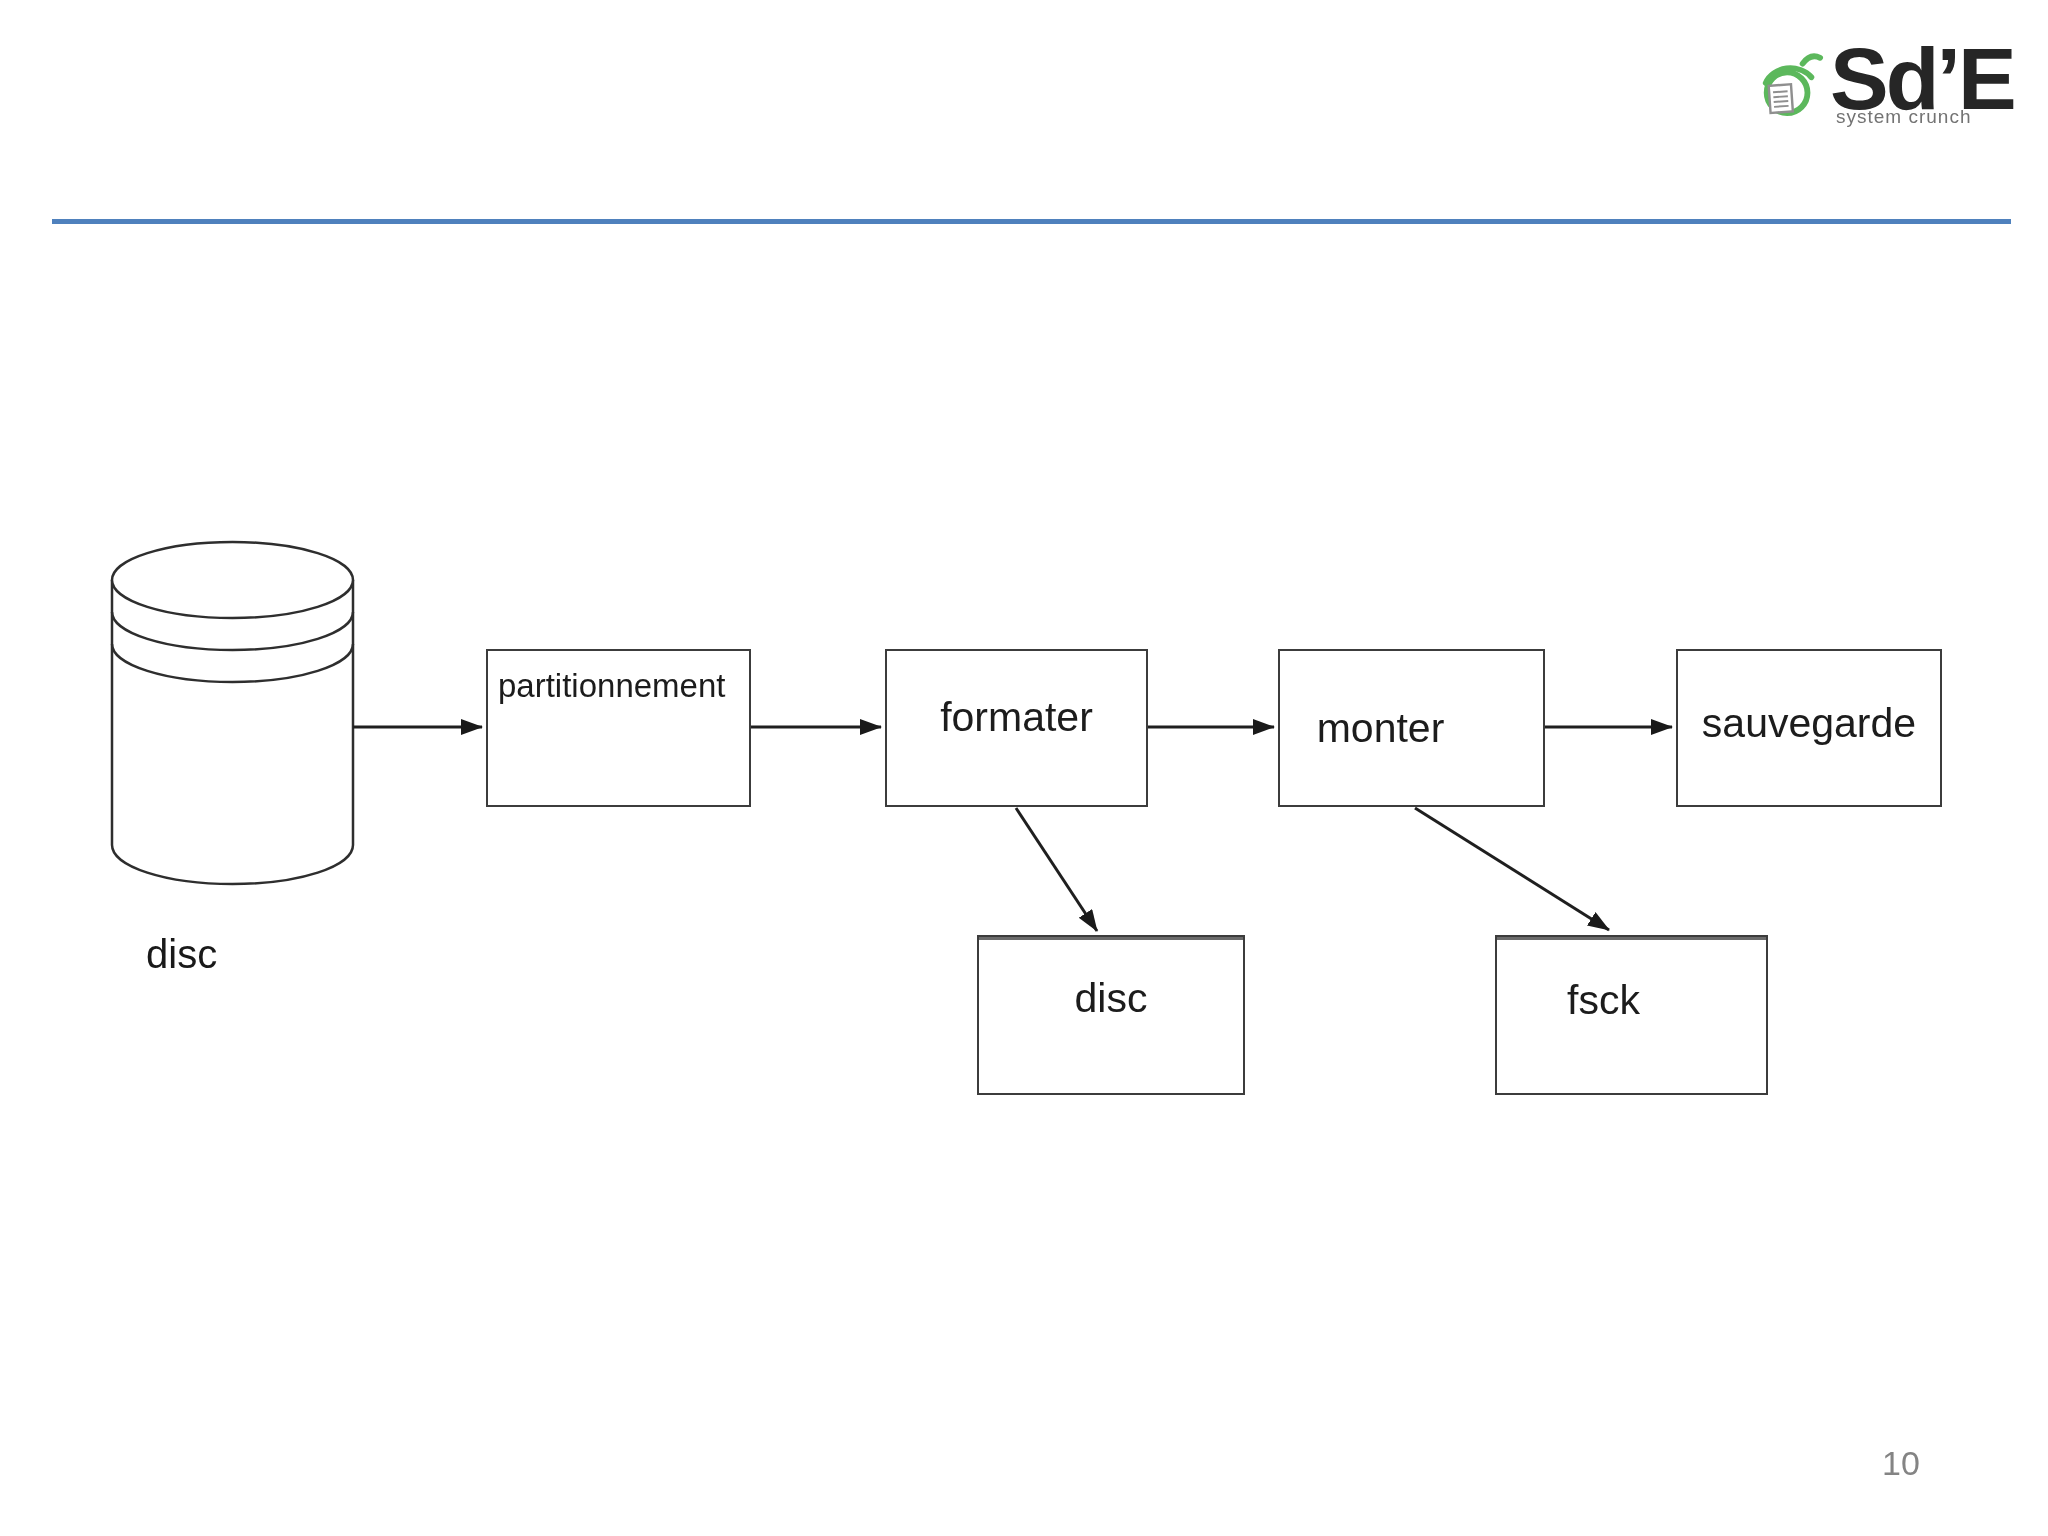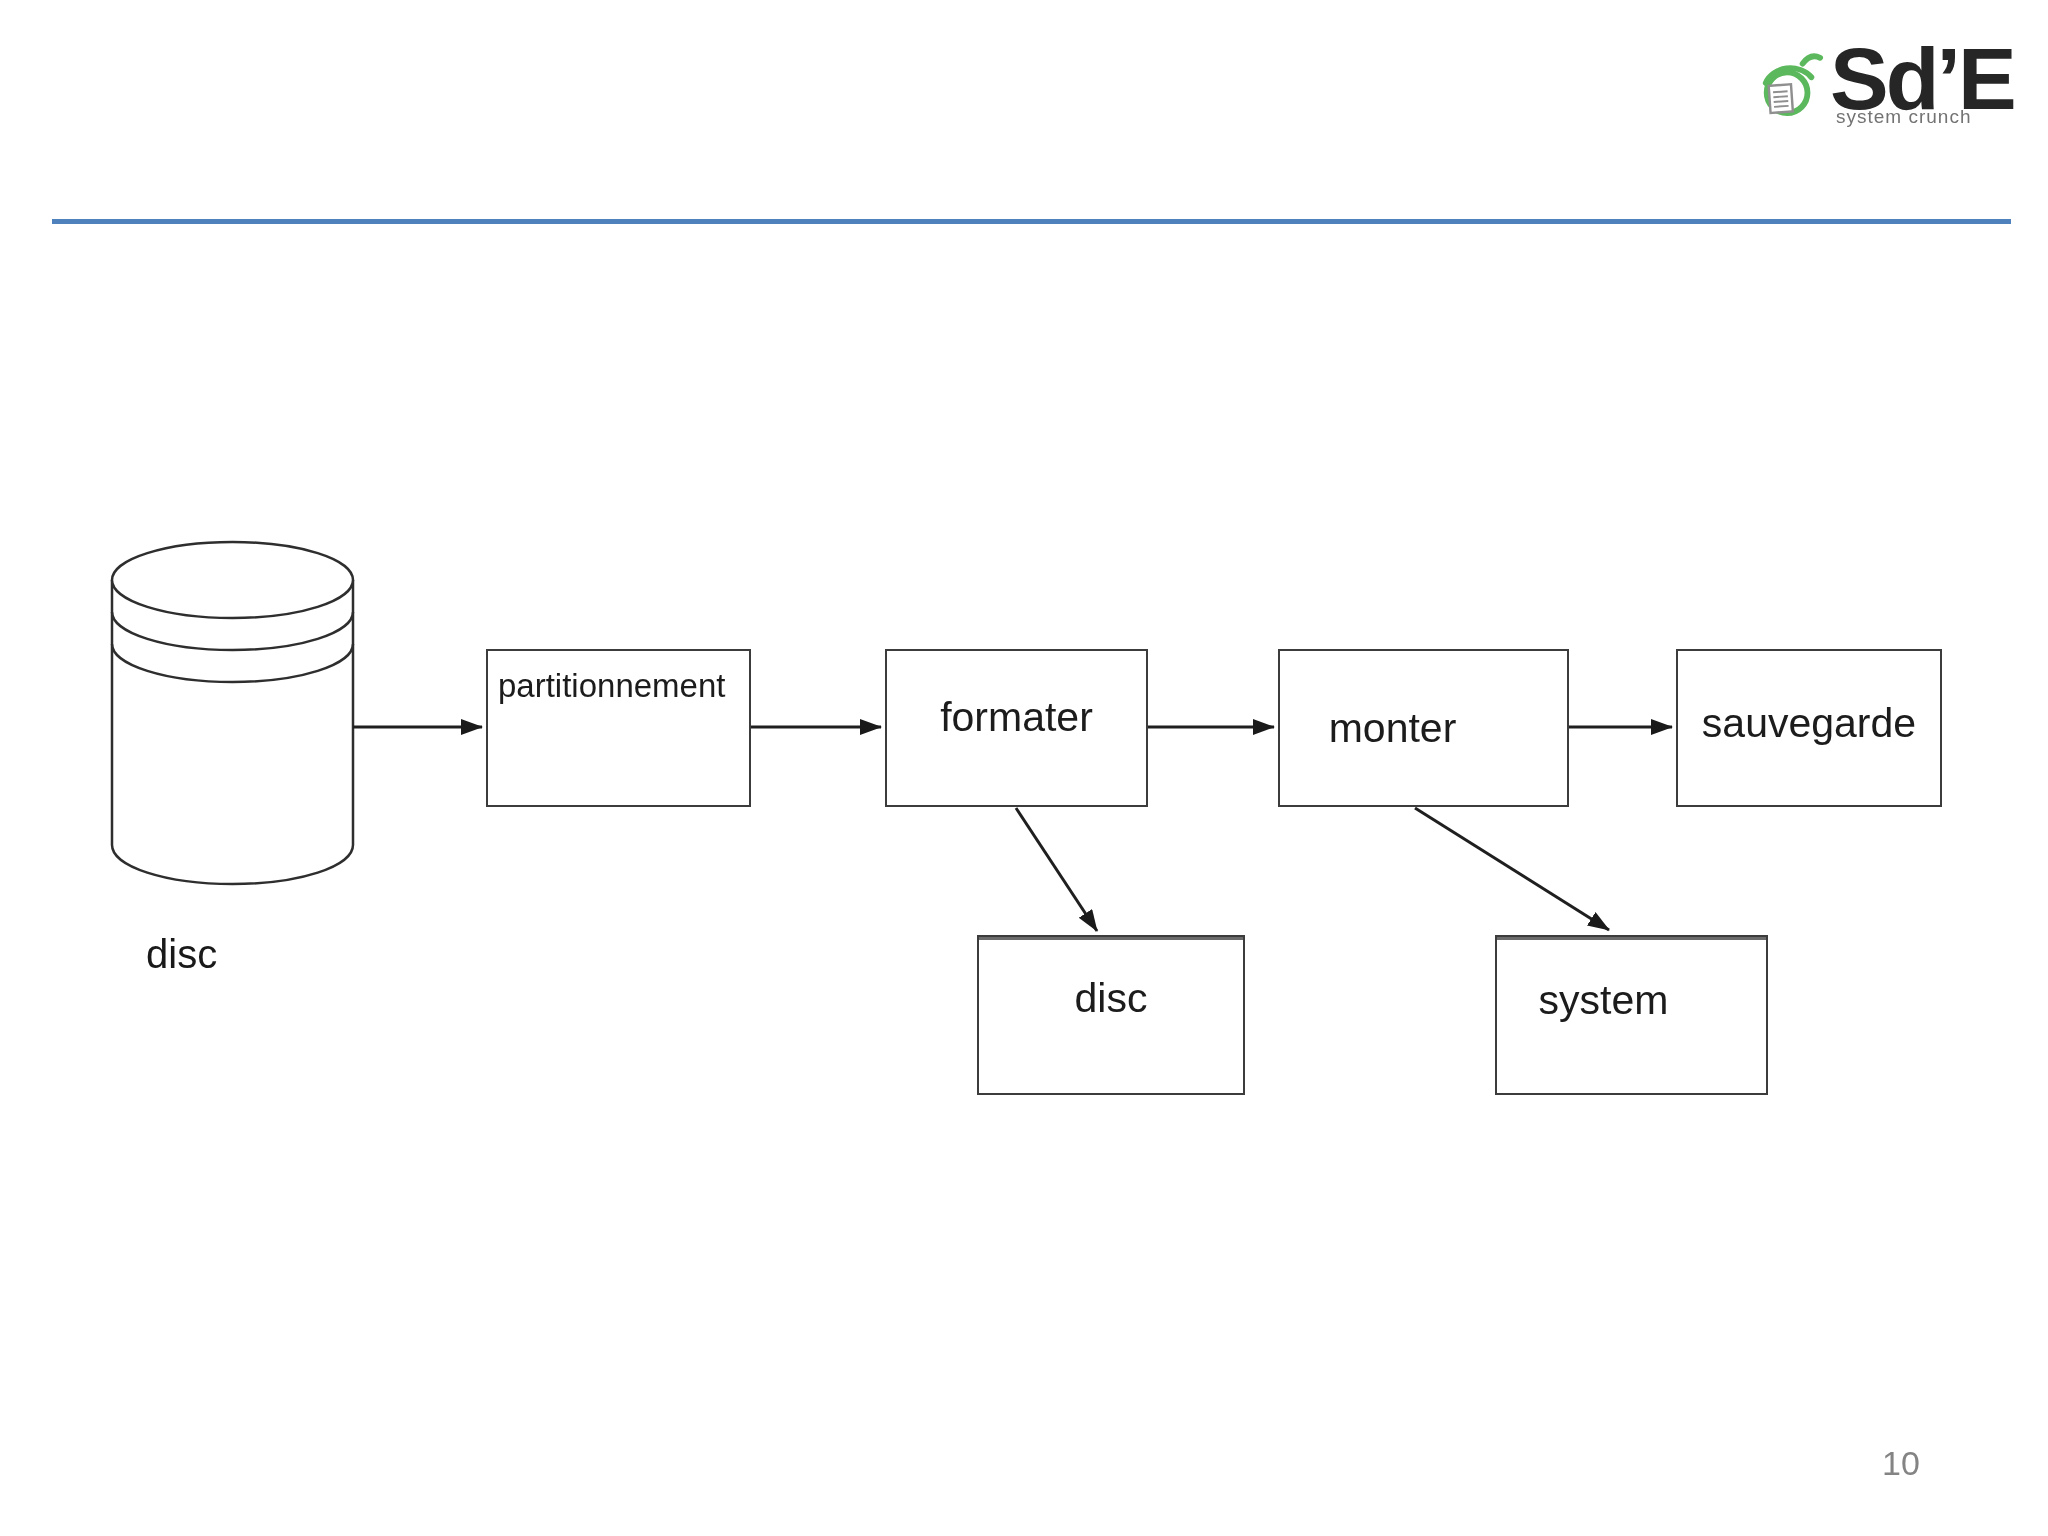--- a/index.html
+++ b/index.html
@@ -34,21 +34,21 @@
     position:absolute;background:#ffffff;border:2px solid #3c3c3c;
     display:flex;align-items:center;justify-content:center;
     font-size:41px;color:#1c1c1c;box-sizing:border-box;
   }
   .node-partitionnement{
     left:486px;top:649px;width:265px;height:158px;
     align-items:flex-start;justify-content:flex-start;
     padding:16px 0 0 10px;font-size:33px;
   }
   .node-formater  {left:885px; top:649px;width:263px;height:158px;padding-bottom:22px;}
-  .node-monter    {left:1278px;top:649px;width:291px;height:158px;padding-right:62px;padding-bottom:0;}
+  .node-monter    {left:1278px;top:649px;width:267px;height:158px;padding-right:62px;padding-bottom:0;}
   .node-sauvegarde{left:1676px;top:649px;width:266px;height:158px;padding-bottom:10px;}
   .node-fsck{
     left:977px;top:935px;width:268px;height:160px;padding-bottom:34px;
     box-shadow:inset 0 3px 0 #6b6b6b;
   }
   .node-usage{
     left:1495px;top:935px;width:273px;height:160px;
     padding-bottom:30px;padding-right:56px;
     box-shadow:inset 0 3px 0 #6b6b6b;
   }
@@ -123,20 +123,20 @@
   <div class="node node-monter">
     <span>monter</span>
   </div>
   <div class="node node-sauvegarde">
     <span>sauvegarde</span>
   </div>
   <div class="node node-fsck">
     <span>disc</span>
   </div>
   <div class="node node-usage">
-    <span>system</span>
+    <span>fsck</span>
   </div>
 
   <div class="disc-label">disc</div>
 
   <div class="page-number">10</div>
 
 </div>
 
 </body></html>

